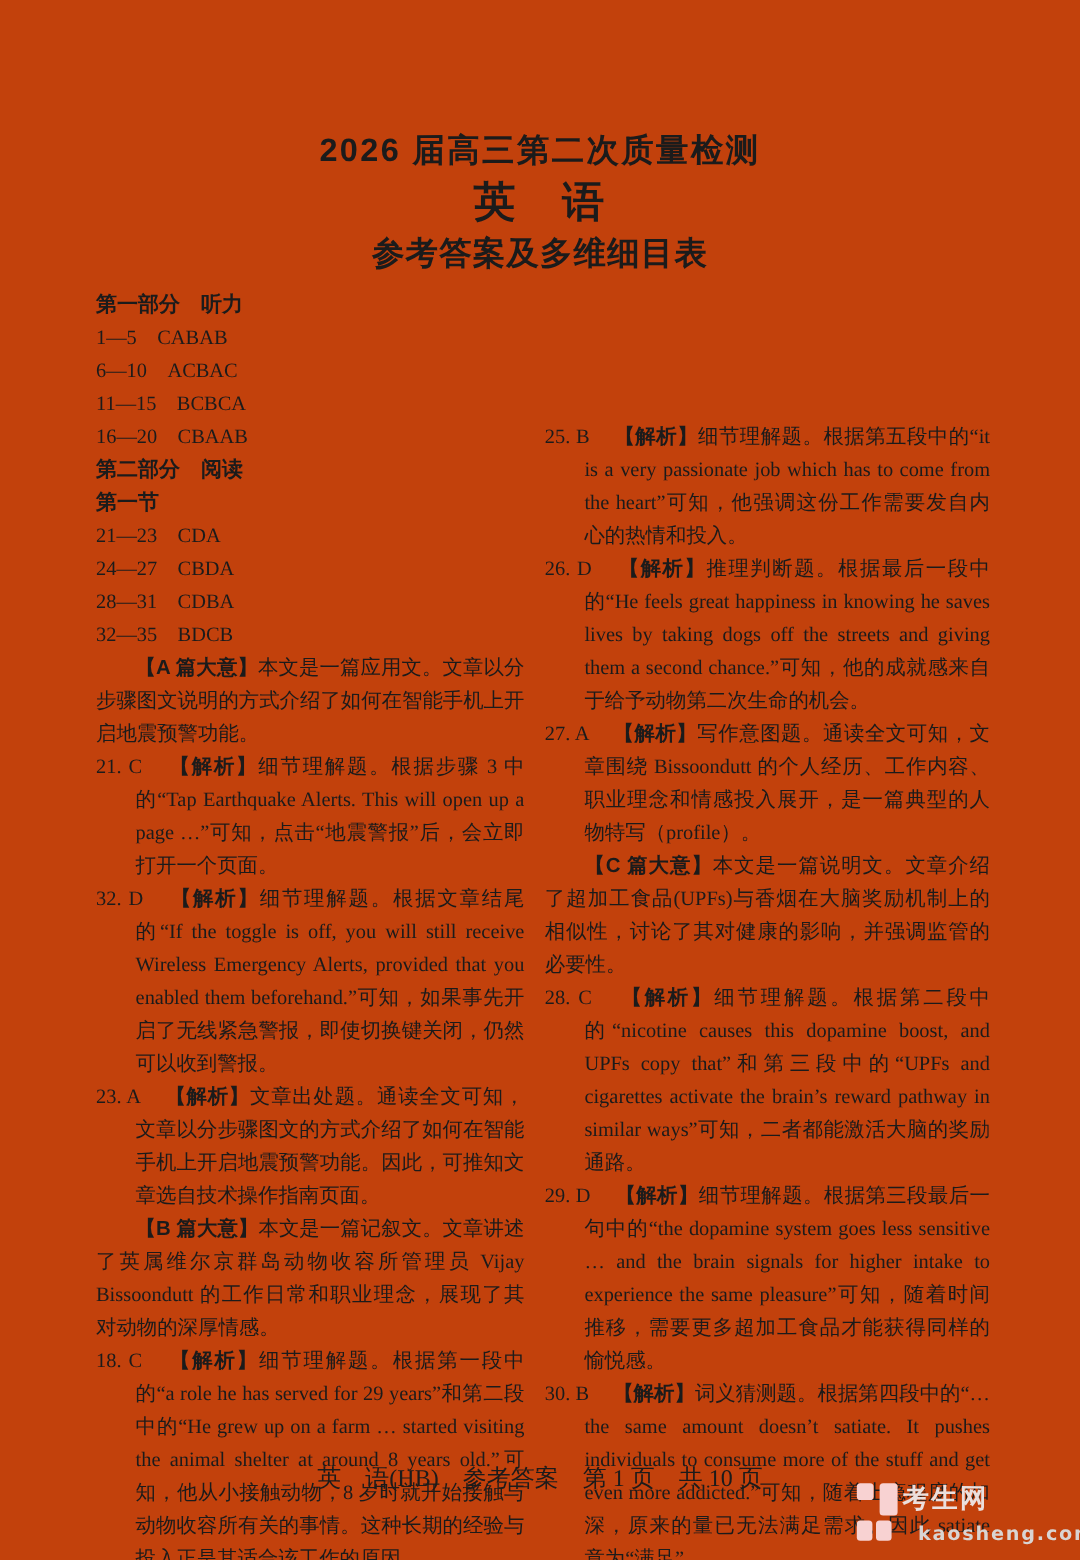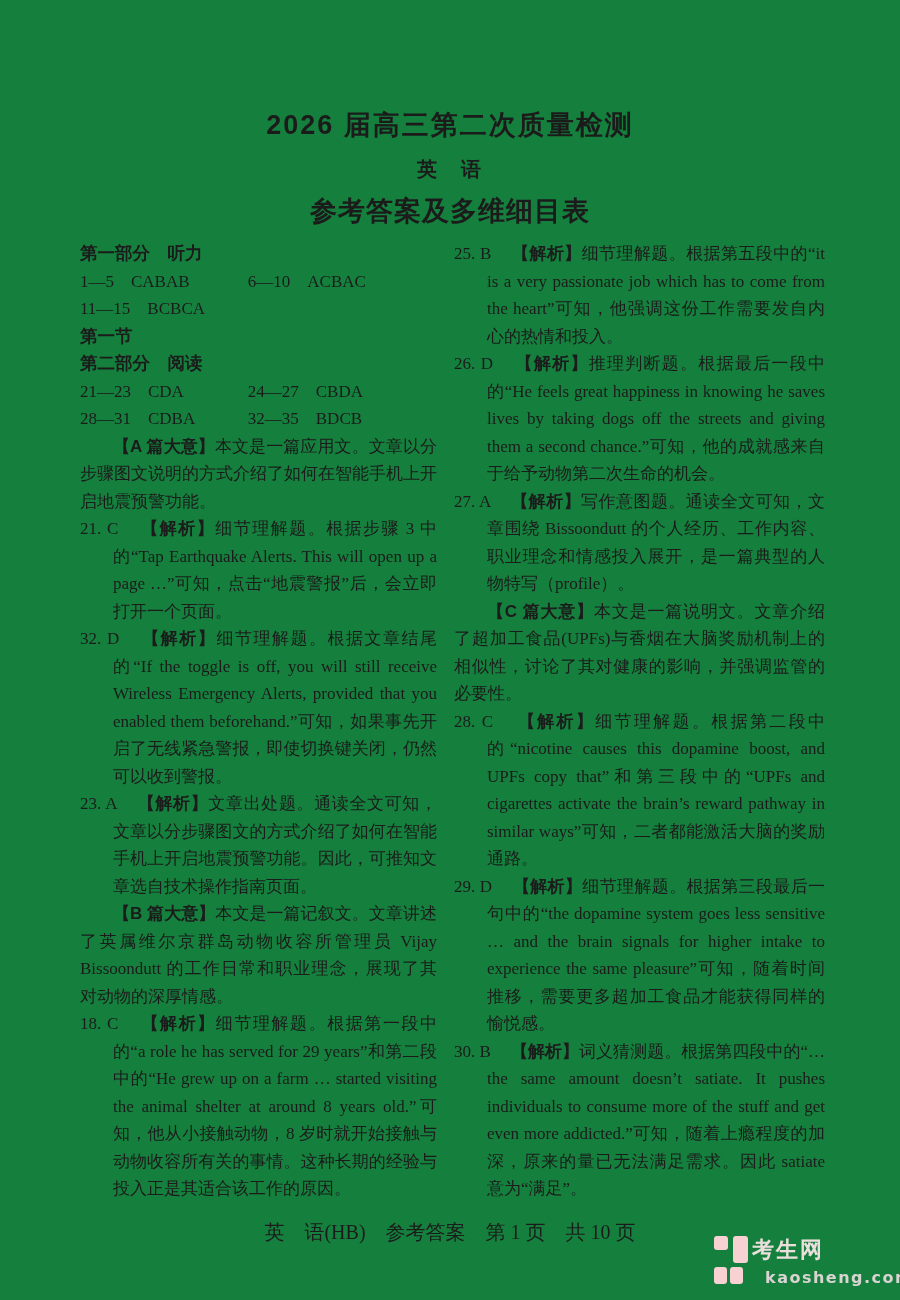--- a/index.html
+++ b/index.html
@@ -1,52 +1,52 @@
 <!DOCTYPE html>
 <html><head>
 <meta charset="utf-8">
 <style>
   html,body{margin:0;padding:0;}
   body{
     width:900px;height:1300px;background:#ffffff;color:#1b1b1b;
     font-family:"Liberation Serif","DejaVu Serif",serif;
     position:relative;overflow:hidden;
   }
-  .page{position:absolute;inset:0;background:#15803d;}
+  .page{position:absolute;inset:0;background:#c2410c;}
 
   
   .hdr{position:absolute;top:110px;left:0;width:100%;text-align:center;}
   .hdr .t1{
     font-family:"Liberation Sans","DejaVu Sans",sans-serif;
     font-weight:bold;font-size:27px;line-height:30px;letter-spacing:2px;margin:0 0 14px 0;
   }
   .hdr .t2{
     font-family:"Liberation Sans","DejaVu Sans",sans-serif;
-    font-weight:bold;font-size:20px;line-height:30px;letter-spacing:2px;margin:0 0 10px 0;
+    font-weight:bold;font-size:35px;line-height:30px;letter-spacing:2px;margin:0 0 10px 0;
   }
   .hdr .t3{
     font-family:"Liberation Sans","DejaVu Sans",sans-serif;
     font-weight:bold;font-size:27px;line-height:30px;letter-spacing:1px;margin:12px;
   }
 
   
   .columns{
     position:absolute;top:240px;left:80px;width:745px;
     display:flex;align-items:flex-end;
   }
   .col{font-size:17px;line-height:27.5px;text-align:justify;}
   .col-left{width:357px;}
   .col-right{flex:1;}
   .divider{width:1px;background:#1b1b1b;margin-left:9px;margin-right:7px;}
 
   .sec-heading{
     font-family:"Liberation Sans","DejaVu Sans",sans-serif;
     font-weight:bold;font-size:17.5px;text-align:left;
   }
-  .ans-row{display:flex;text-align:left;}
+  .ans-row{display:flex;text-align:left;flex-direction:column;}
   .ans-row .p1{width:47%;}
   .ans-row .p2{flex:1;}
 
   p.summary{margin:0;text-indent:33px;}
   p.item{margin:0;padding-left:33px;text-indent:-33px;}
   .tag{
     font-family:"Liberation Sans","DejaVu Sans",sans-serif;
     font-weight:bold;
   }
   .item-head{margin-right:3px;}
@@ -91,24 +91,25 @@
 
     <div class="col col-left">
       <div class="sec-heading">第一部分　听力</div>
 
       <div class="ans-row">
         <span class="p1">1—5　CABAB</span>
         <span class="p2">6—10　ACBAC</span>
       </div>
       <div class="ans-row">
         <span class="p1">11—15　BCBCA</span>
+        <span class="p2">16—20　CBAAB</span>
       </div>
 
+      <div class="sec-heading">第二部分　阅读</div>
       <div class="sec-heading">第一节</div>
-      <div class="sec-heading">第二部分　阅读</div>
 
       <div class="ans-row">
         <span class="p1">21—23　CDA</span>
         <span class="p2">24—27　CBDA</span>
       </div>
       <div class="ans-row">
         <span class="p1">28—31　CDBA</span>
         <span class="p2">32—35　BDCB</span>
       </div>
 

